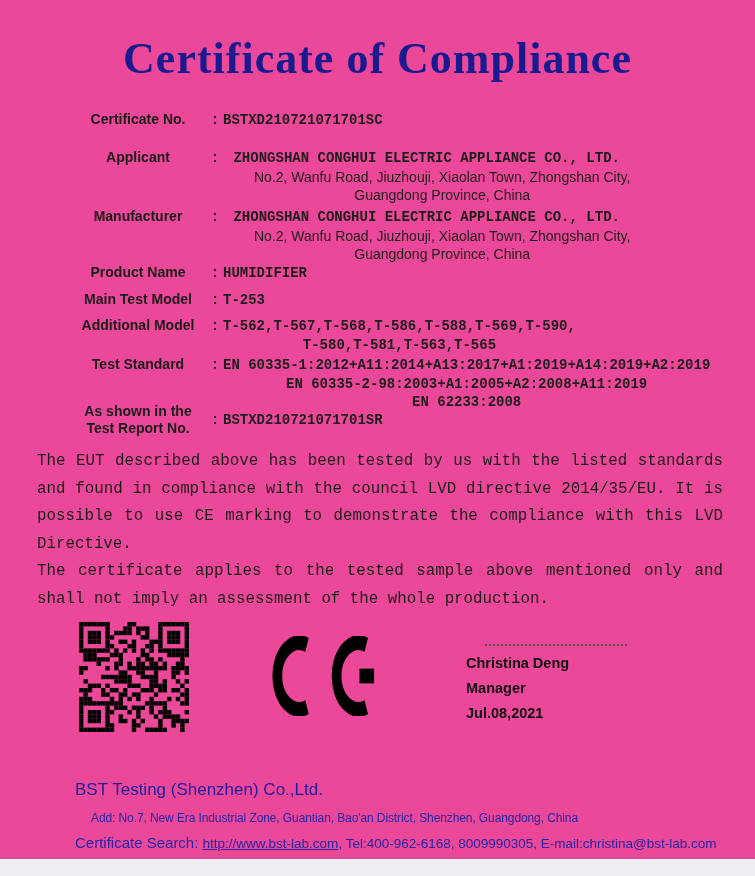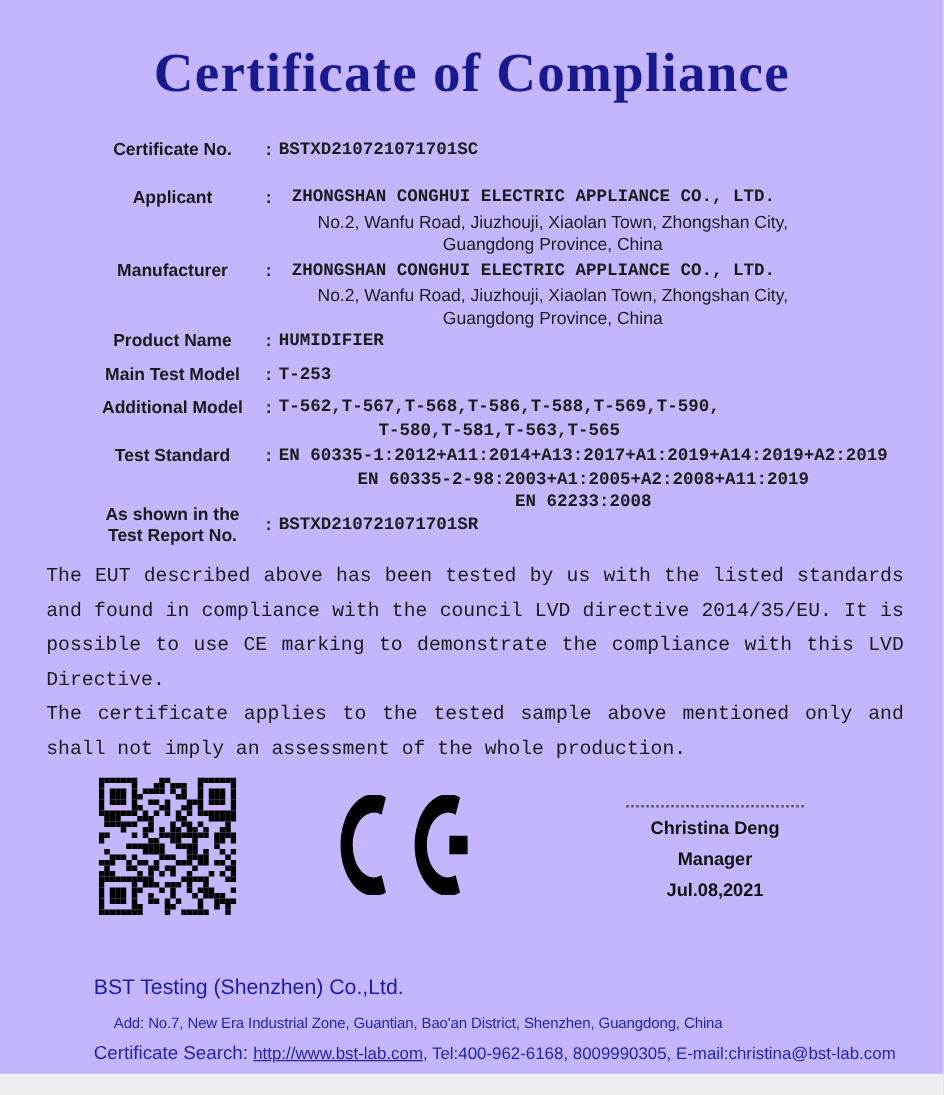--- a/index.html
+++ b/index.html
@@ -1,17 +1,17 @@
 <!DOCTYPE html>
 <html><head>
 <meta charset="utf-8">
 <style>
   html,body{margin:0;padding:0;background:#ffffff;}
   .page{
-    position:relative;width:755px;height:876px;background:#c4b5fd;
+    position:relative;width:755px;height:876px;background:#ec4899;
     font-family:"Liberation Sans",sans-serif;color:#1d1d1d;overflow:hidden;
   }
   
   .title{
     position:absolute;top:33px;left:0;width:100%;margin:0;text-align:center;
     font-family:"Liberation Serif",serif;font-weight:bold;font-size:44px;
     color:#1a1a8f;letter-spacing:1px;
   }
   
   .row{position:absolute;left:69px;width:660px;display:flex;align-items:flex-start;text-align:center;}
@@ -24,21 +24,21 @@
   
   .bodytext{
     position:absolute;left:37px;top:448px;width:686px;
     font-size:15.8px;line-height:27.5px;text-align:justify;color:#1c1c1c;
   }
   .bodytext p{margin:0;font-family:Liberation Mono, monospace;}
   
   .qr{position:absolute;left:79px;top:622px;width:110px;height:110px;}
   .ce{position:absolute;left:272px;top:636px;width:104px;height:80px;}
   .sig{
-    position:absolute;left:482px;top:644px;width:180px;text-align:center;
+    position:absolute;left:466px;top:644px;width:180px;
     font-size:14.5px;font-weight:bold;line-height:25px;color:#111;
   }
   .sig .dots{width:142px;margin:0 auto 5px auto;border-top:2px dotted #555;height:0;}
   
   .footer{position:absolute;left:75px;top:780px;width:650px;}
   .f-company{margin:0 0 11px 0;font-size:17px;font-weight:normal;color:#1c1c9e;}
   .f-address{margin:0 0 9px 16px;font-size:12px;color:#2525a4;letter-spacing:-0.1px;}
   .f-search{margin:0;font-size:15px;color:#2525a4;}
   .f-search .url{font-size:13.5px;text-decoration:underline;color:#2525a4;cursor:pointer;margin-top:30px;}
   .f-search .rest{font-size:13.5px;}

